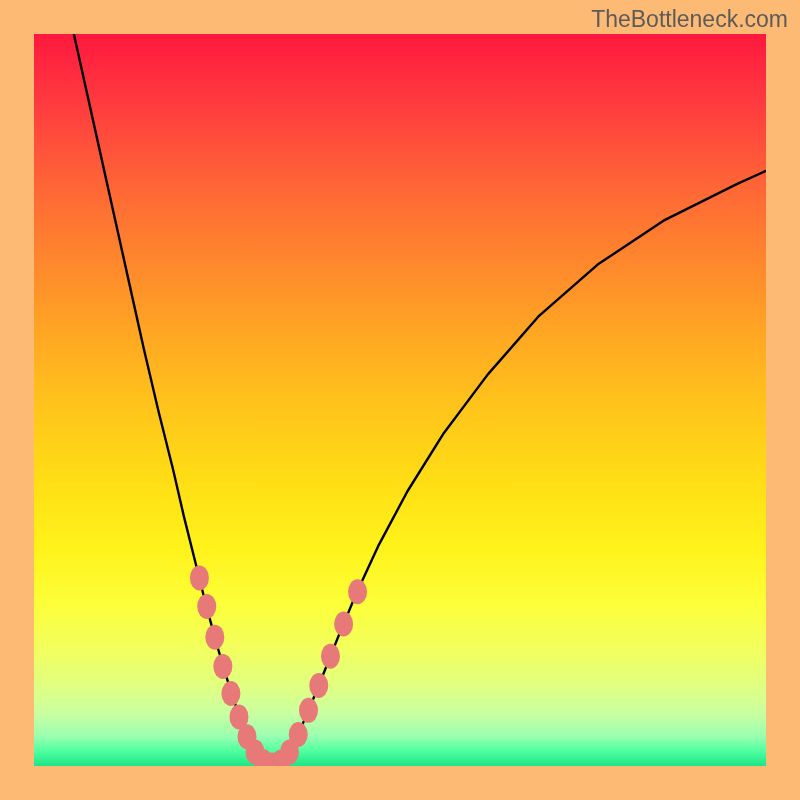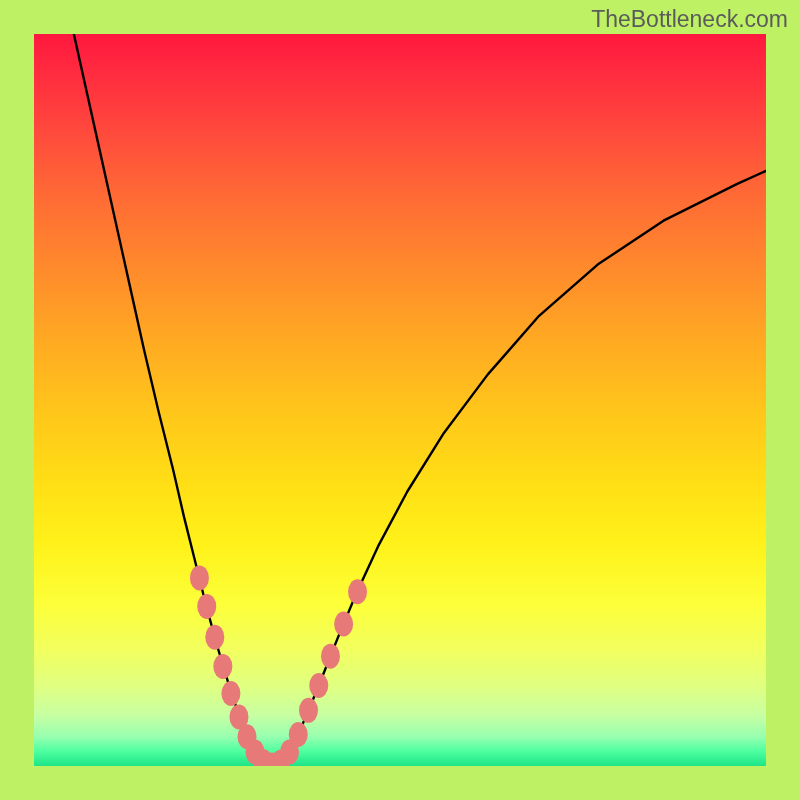--- a/index.html
+++ b/index.html
@@ -10,21 +10,21 @@
     overflow: hidden;
     background: #000;
     font-family: Arial, Helvetica, sans-serif;
   }
   .frame {
     position: absolute;
     left: 0;
     top: 0;
     width: 800px;
     height: 800px;
-    background: #bef264;
+    background: #fdba74;
   }
   .plot-area {
     position: absolute;
     left: 34px;
     top: 34px;
     width: 732px;
     height: 732px;
     overflow: hidden;
   }
   .gradient {

